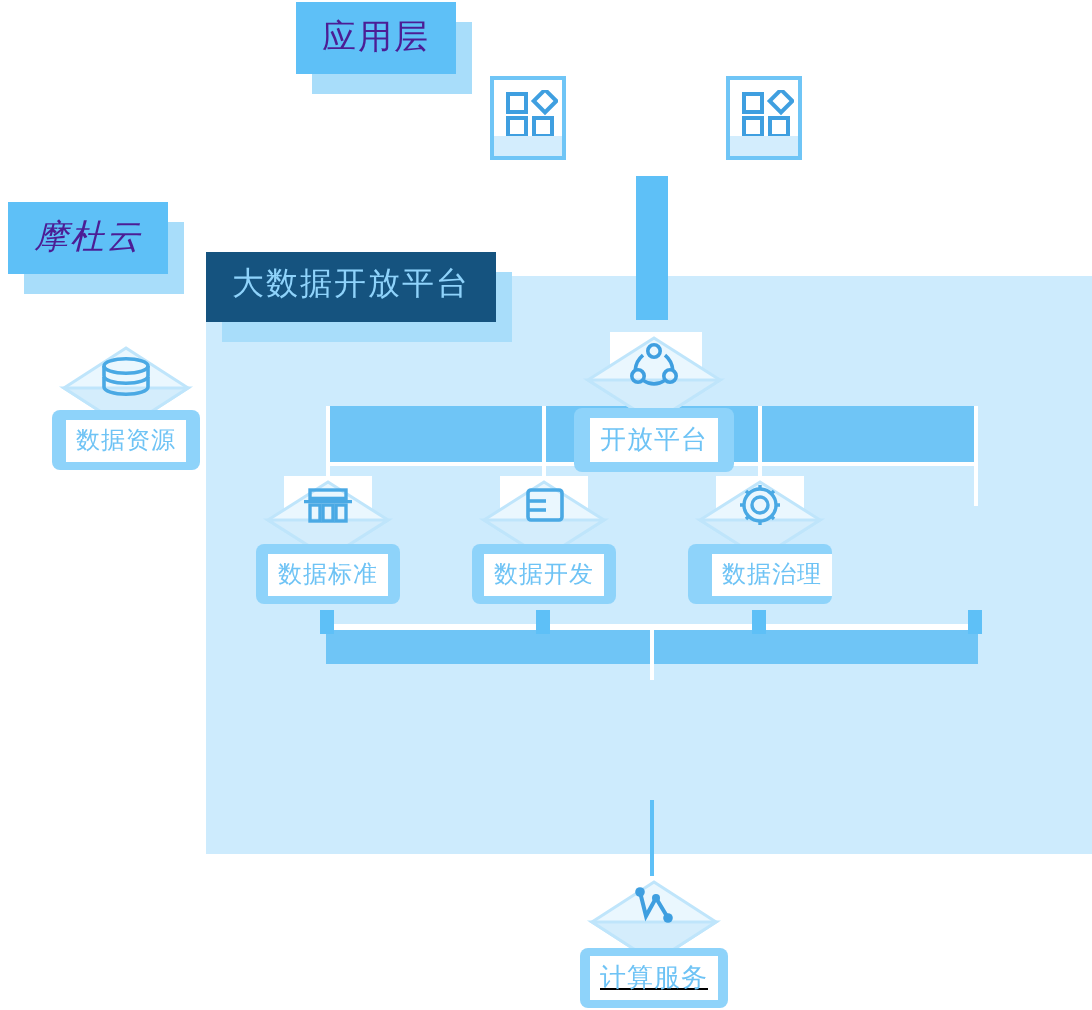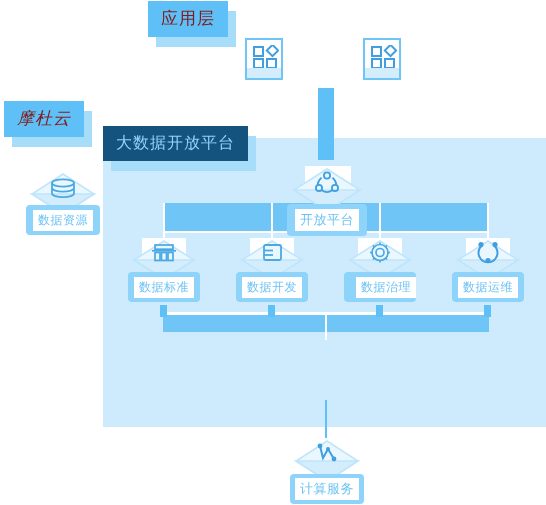--- a/index.html
+++ b/index.html
@@ -33,21 +33,21 @@
   .chip-wrap { position: absolute; }
   .chip-shadow {
     position: absolute;
     left: 8px; top: 10px;
     width: 100%; height: 100%;
     background: #a8ddfa;
   }
   .chip {
     position: relative;
     background: #5ec0f7;
-    color: #7f1d1d;
+    color: #4c1d95;
     font-size: 17px;
     line-height: 1;
     letter-spacing: 1px;
     padding: 9px 13px 10px 13px;
     white-space: nowrap;
     z-index: 2;
   }
   .chip.dark { background: #15537f; color: #8fd3fb; font-size: 16px; }
 
   
@@ -239,48 +239,32 @@
         <circle cx="36" cy="14.5" r="8"></circle>
         <path d="M36 4.5 v2.4 M36 22.1 v2.4 M26 14.5 h2.4 M43.6 14.5 h2.4
                  M29 7.5 l1.7 1.7 M41.3 19.8 l1.7 1.7 M43 7.5 l-1.7 1.7 M30.7 19.8 l-1.7 1.7"></path>
       </g>
     </svg>
     <div class="label" style="left:0px; top:34px; width:72px; height:30px;justify-content:flex-end;">
       <span class="txt">数据治理</span>
     </div>
   </div>
 
-  <div class="node" style="left:452px; top:238px; width:72px; height:70px;">
-    <div class="plate" style="left:14px; top:0px; width:44px; height:28px;"></div>
-    <svg class="cube" width="72" height="50" viewBox="0 0 72 50">
-      <polygon points="36,3 66,22 36,41 6,22" fill="#eaf7fe" stroke="#bfe5fb" stroke-width="1.5"></polygon>
-      <polygon points="36,22 66,22 36,41 6,22" fill="#d4edfc" stroke="#bfe5fb" stroke-width="1.5"></polygon>
-      <g stroke="#3f9fe0" stroke-width="2" fill="none">
-        <path d="M30 7.5 A9.5 9.5 0 1 0 42 7.5"></path>
-        <circle cx="29" cy="6.5" r="2.6" fill="#3f9fe0" stroke="none"></circle>
-        <circle cx="43" cy="6.5" r="2.6" fill="#3f9fe0" stroke="none"></circle>
-        <circle cx="36" cy="22.5" r="2.6" fill="#3f9fe0" stroke="none"></circle>
-      </g>
-    </svg>
-    <div class="label" style="left:0px; top:34px; width:72px; height:30px;">
-      <span class="txt">数据运维</span>
-    </div>
-  </div>
 
 
   <div class="node big" style="left:290px; top:438px; width:74px; height:68px;">
     <div class="plate" style="left:15px; top:0px; width:44px; height:28px;"></div>
     <svg class="cube" width="74" height="52" viewBox="0 0 74 52">
       <polygon points="37,3 68,23 37,43 6,23" fill="#eaf7fe" stroke="#bfe5fb" stroke-width="1.5"></polygon>
       <polygon points="37,23 68,23 37,43 6,23" fill="#d4edfc" stroke="#bfe5fb" stroke-width="1.5"></polygon>
       <g stroke="#3f9fe0" stroke-width="2" fill="none">
         <path d="M30 8 L33 20 L38 11 L44 21"></path>
         <circle cx="30" cy="8" r="2.4" fill="#3f9fe0" stroke="none"></circle>
         <circle cx="44" cy="21" r="2.4" fill="#3f9fe0" stroke="none"></circle>
         <circle cx="38" cy="11" r="2" fill="#3f9fe0" stroke="none"></circle>
       </g>
     </svg>
-    <div class="label" style="left:0px; top:36px; width:74px; height:30px;">
+    <div class="label" style="left:0px; top:36px; width:74px; height:30px;text-decoration:underline;">
       <span class="txt">计算服务</span>
     </div>
   </div>
 
 </div>
 
 </body></html>

